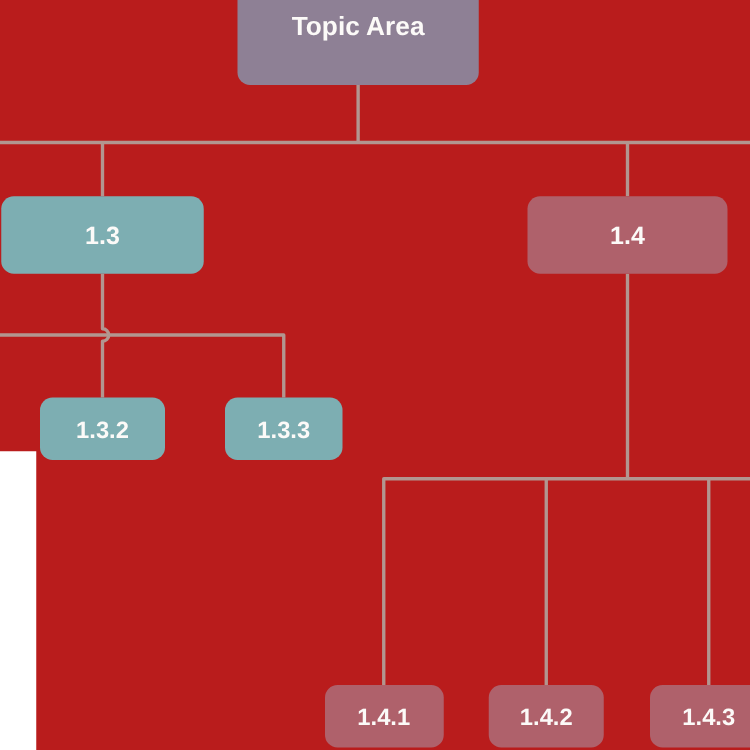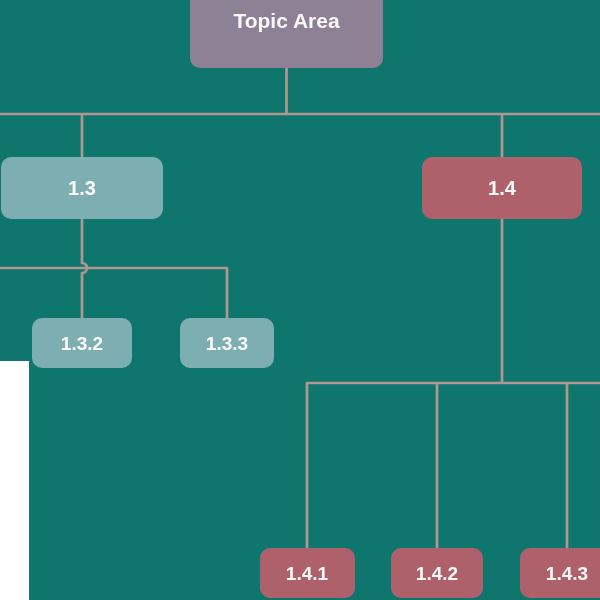--- a/index.html
+++ b/index.html
@@ -5,21 +5,21 @@
   html, body {
     margin: 0;
     padding: 0;
     background: #000000;
   }
   .stage {
     position: relative;
     width: 600px;
     height: 600px;
     overflow: hidden;
-    background: #0f766e;
+    background: #b91c1c;
   }
   svg.diagram {
     display: block;
     width: 600px;
     height: 600px;
   }
   .connector {
     fill: none;
     stroke-width: 2.7;
     stroke-linejoin: round;

